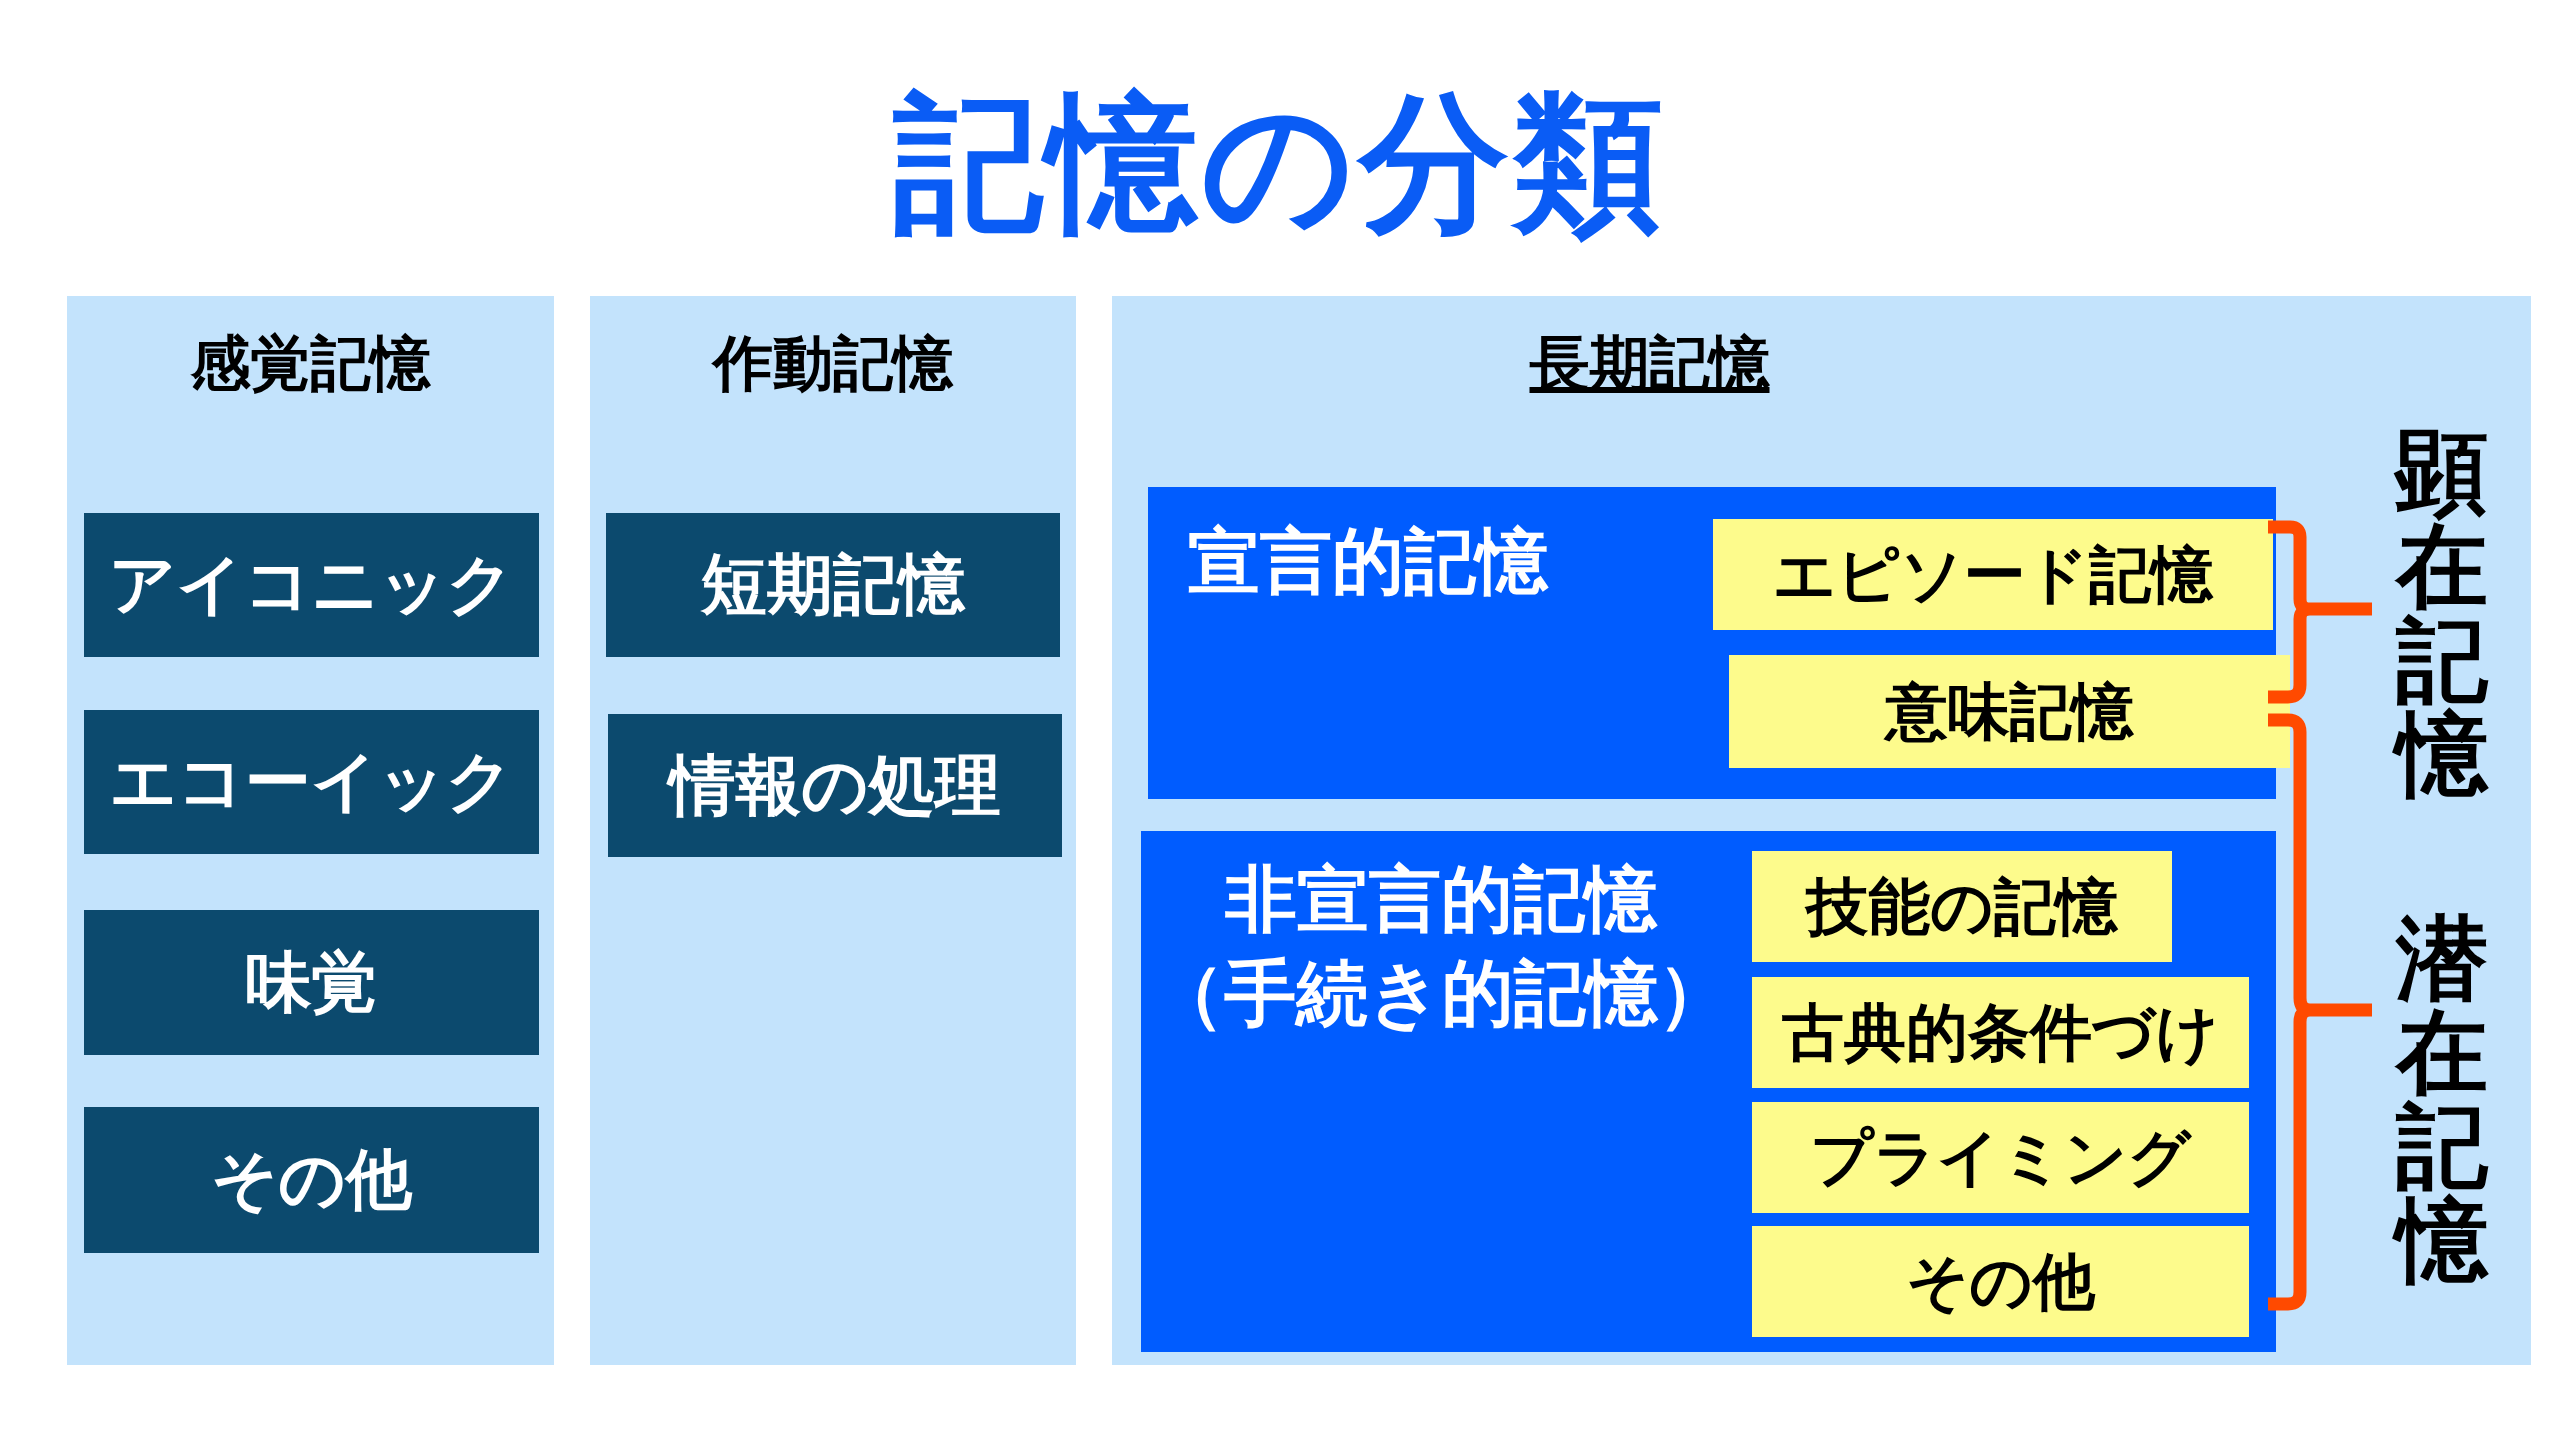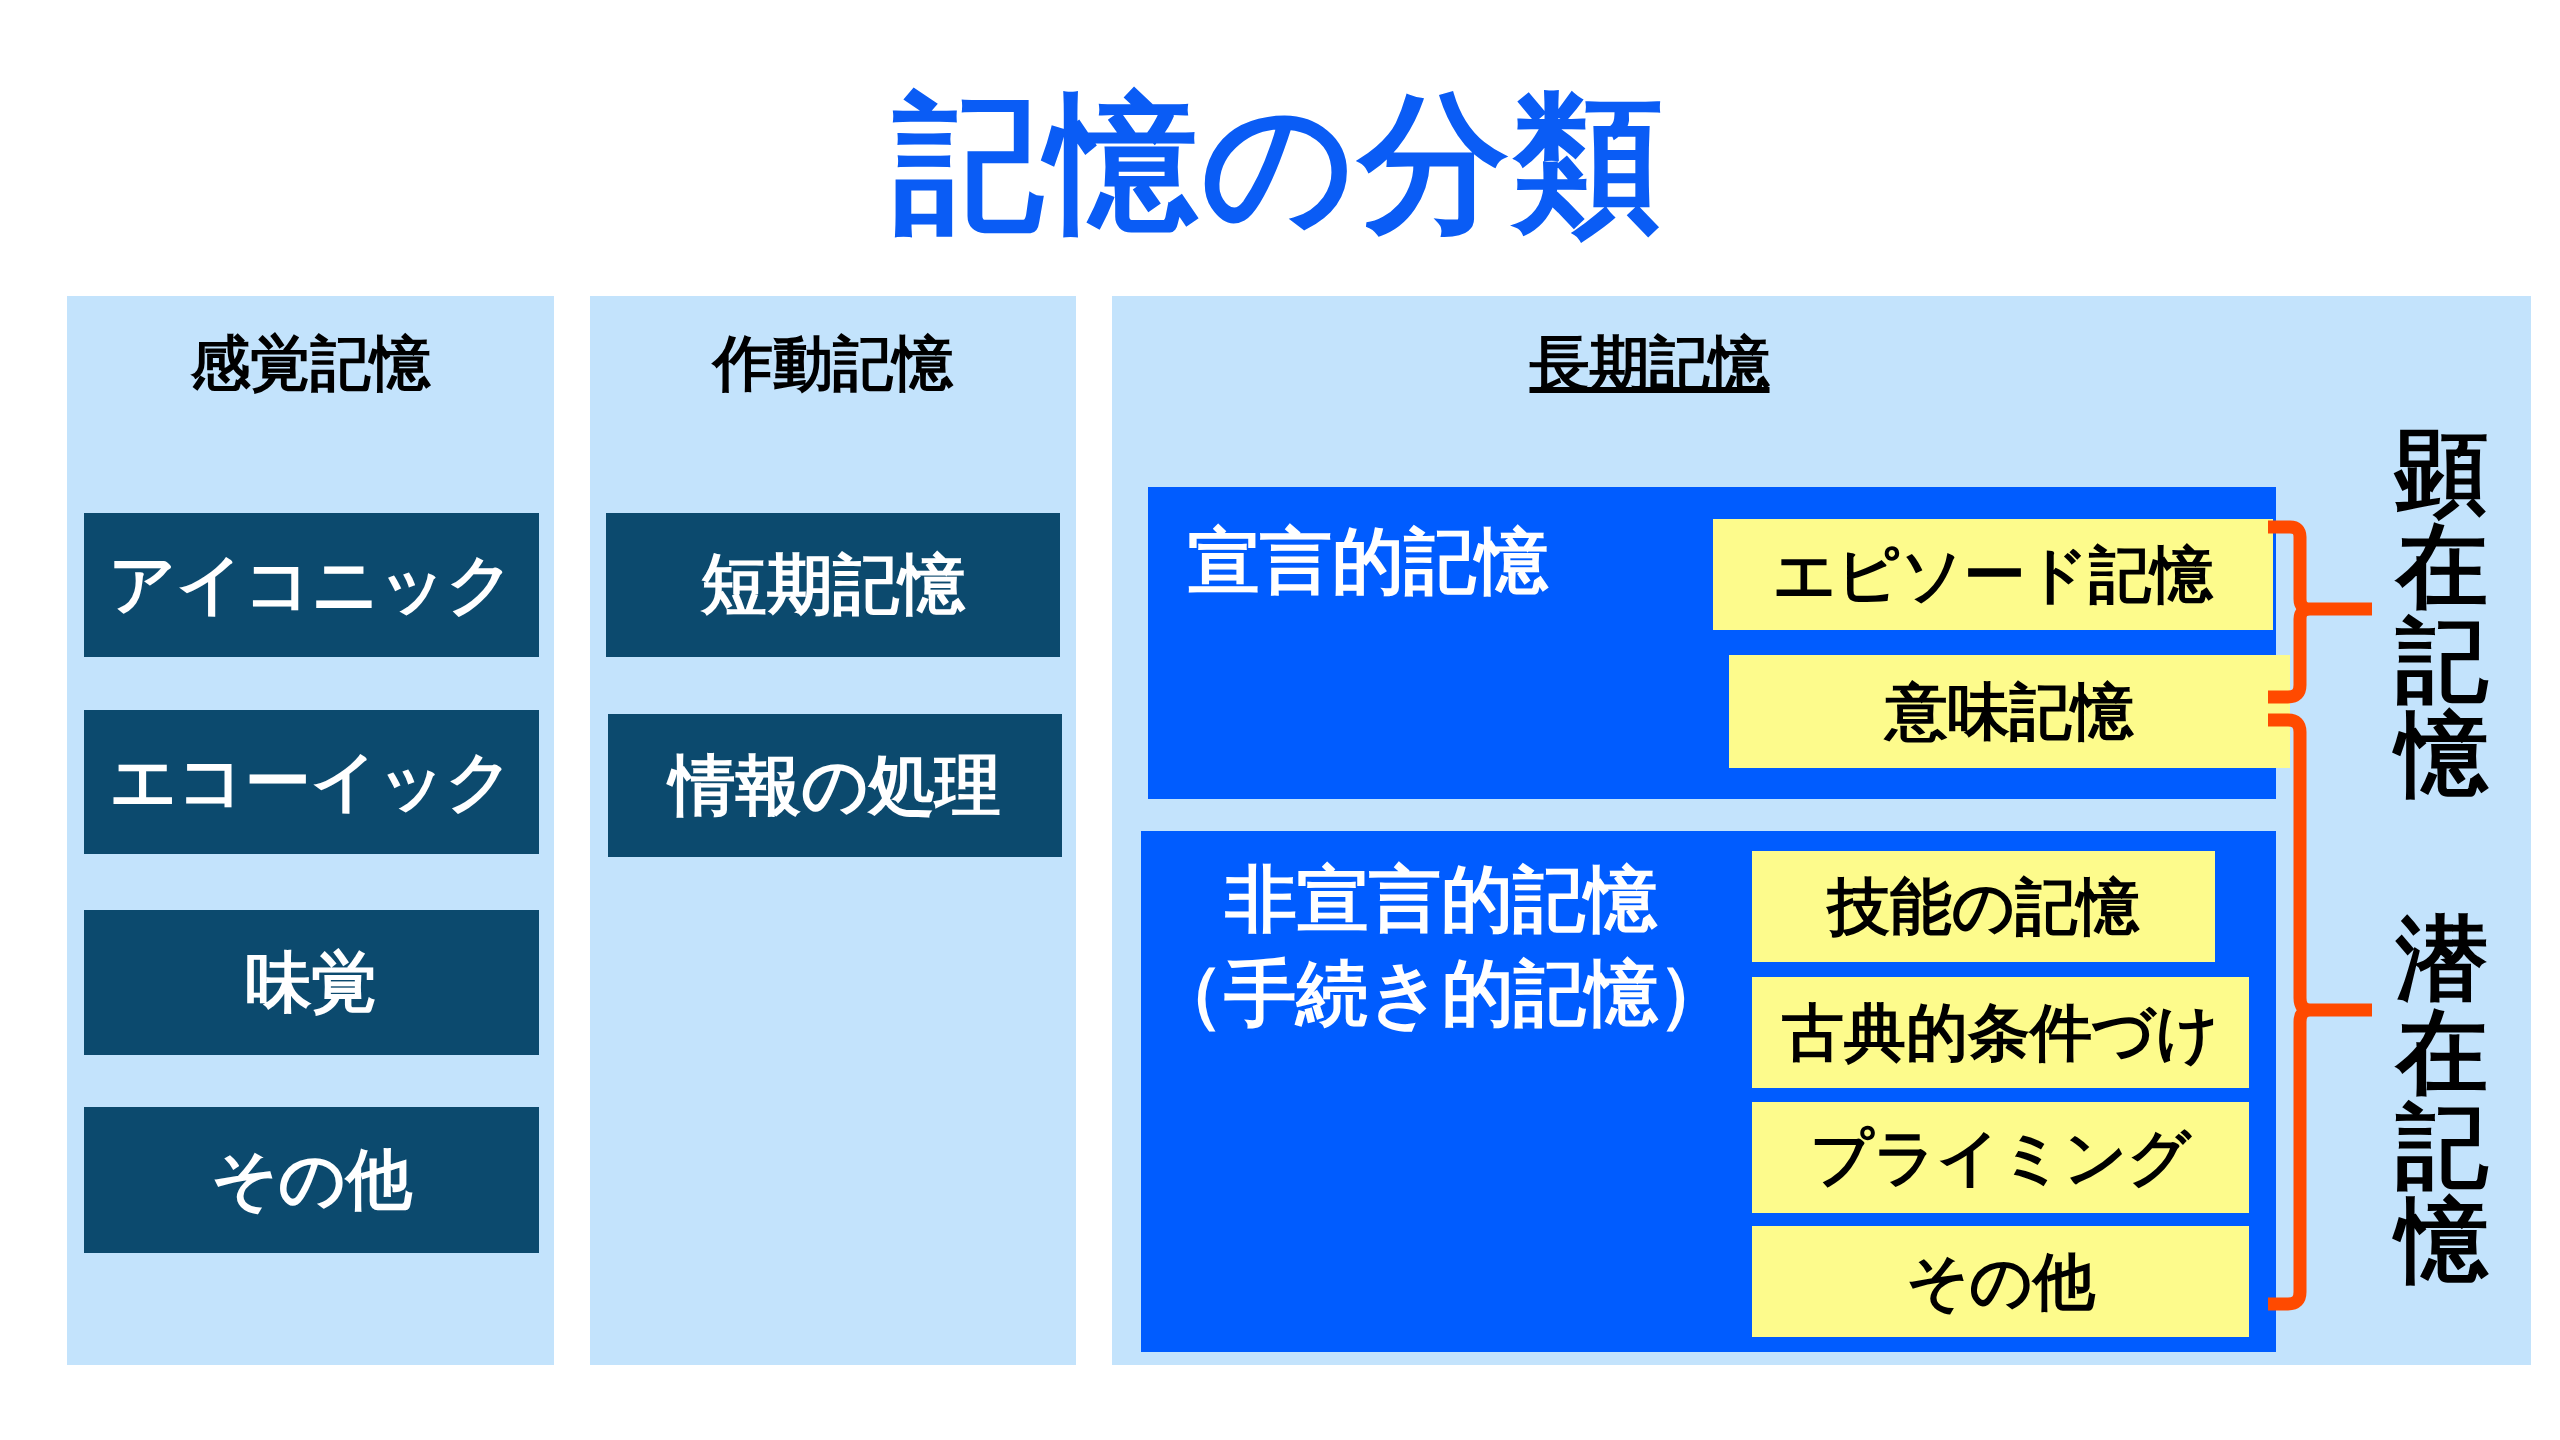--- a/index.html
+++ b/index.html
@@ -45,21 +45,21 @@
 </div>
 <div class="abs yellow" style="left:1713px;top:519px;width:560px;height:111px;">エピソード記憶</div>
 <div class="abs yellow" style="left:1729px;top:655px;width:561px;height:113px;">意味記憶</div>
 
 <div class="abs bigblue" style="left:1141px;top:831px;width:1135px;height:521px;">
   <div class="abs whitetxt" style="left:0;width:600px;top:22px;text-align:center;">
     <div>非宣言的記憶</div>
     <div>（手続き的記憶）</div>
   </div>
 </div>
-<div class="abs yellow" style="left:1752px;top:851px;width:463px;height:111px;">技能の記憶</div>
+<div class="abs yellow" style="left:1752px;top:851px;width:420px;height:111px;">技能の記憶</div>
 <div class="abs yellow" style="left:1752px;top:977px;width:497px;height:111px;">古典的条件づけ</div>
 <div class="abs yellow" style="left:1752px;top:1102px;width:497px;height:111px;">プライミング</div>
 <div class="abs yellow" style="left:1752px;top:1226px;width:497px;height:111px;">その他</div>
 
 <svg class="abs" style="left:2260px;top:515px;" width="120" height="200" viewBox="0 0 120 200">
   <path d="M8,12 L30,12 Q40,12 40,22 L40,84 Q40,94 50,94 L112,94 M50,94 Q40,94 40,104 L40,170 Q40,182 28,182 L8,182" fill="none" stroke="#ff4a00" stroke-width="13"></path>
 </svg>
 <svg class="abs" style="left:2260px;top:708px;" width="120" height="610" viewBox="0 0 120 610">
   <path d="M8,12 L28,12 Q40,12 40,24 L40,290 Q40,302 50,302 L112,302 M50,302 Q40,302 40,314 L40,584 Q40,596 28,596 L8,596" fill="none" stroke="#ff4a00" stroke-width="13"></path>
 </svg>

